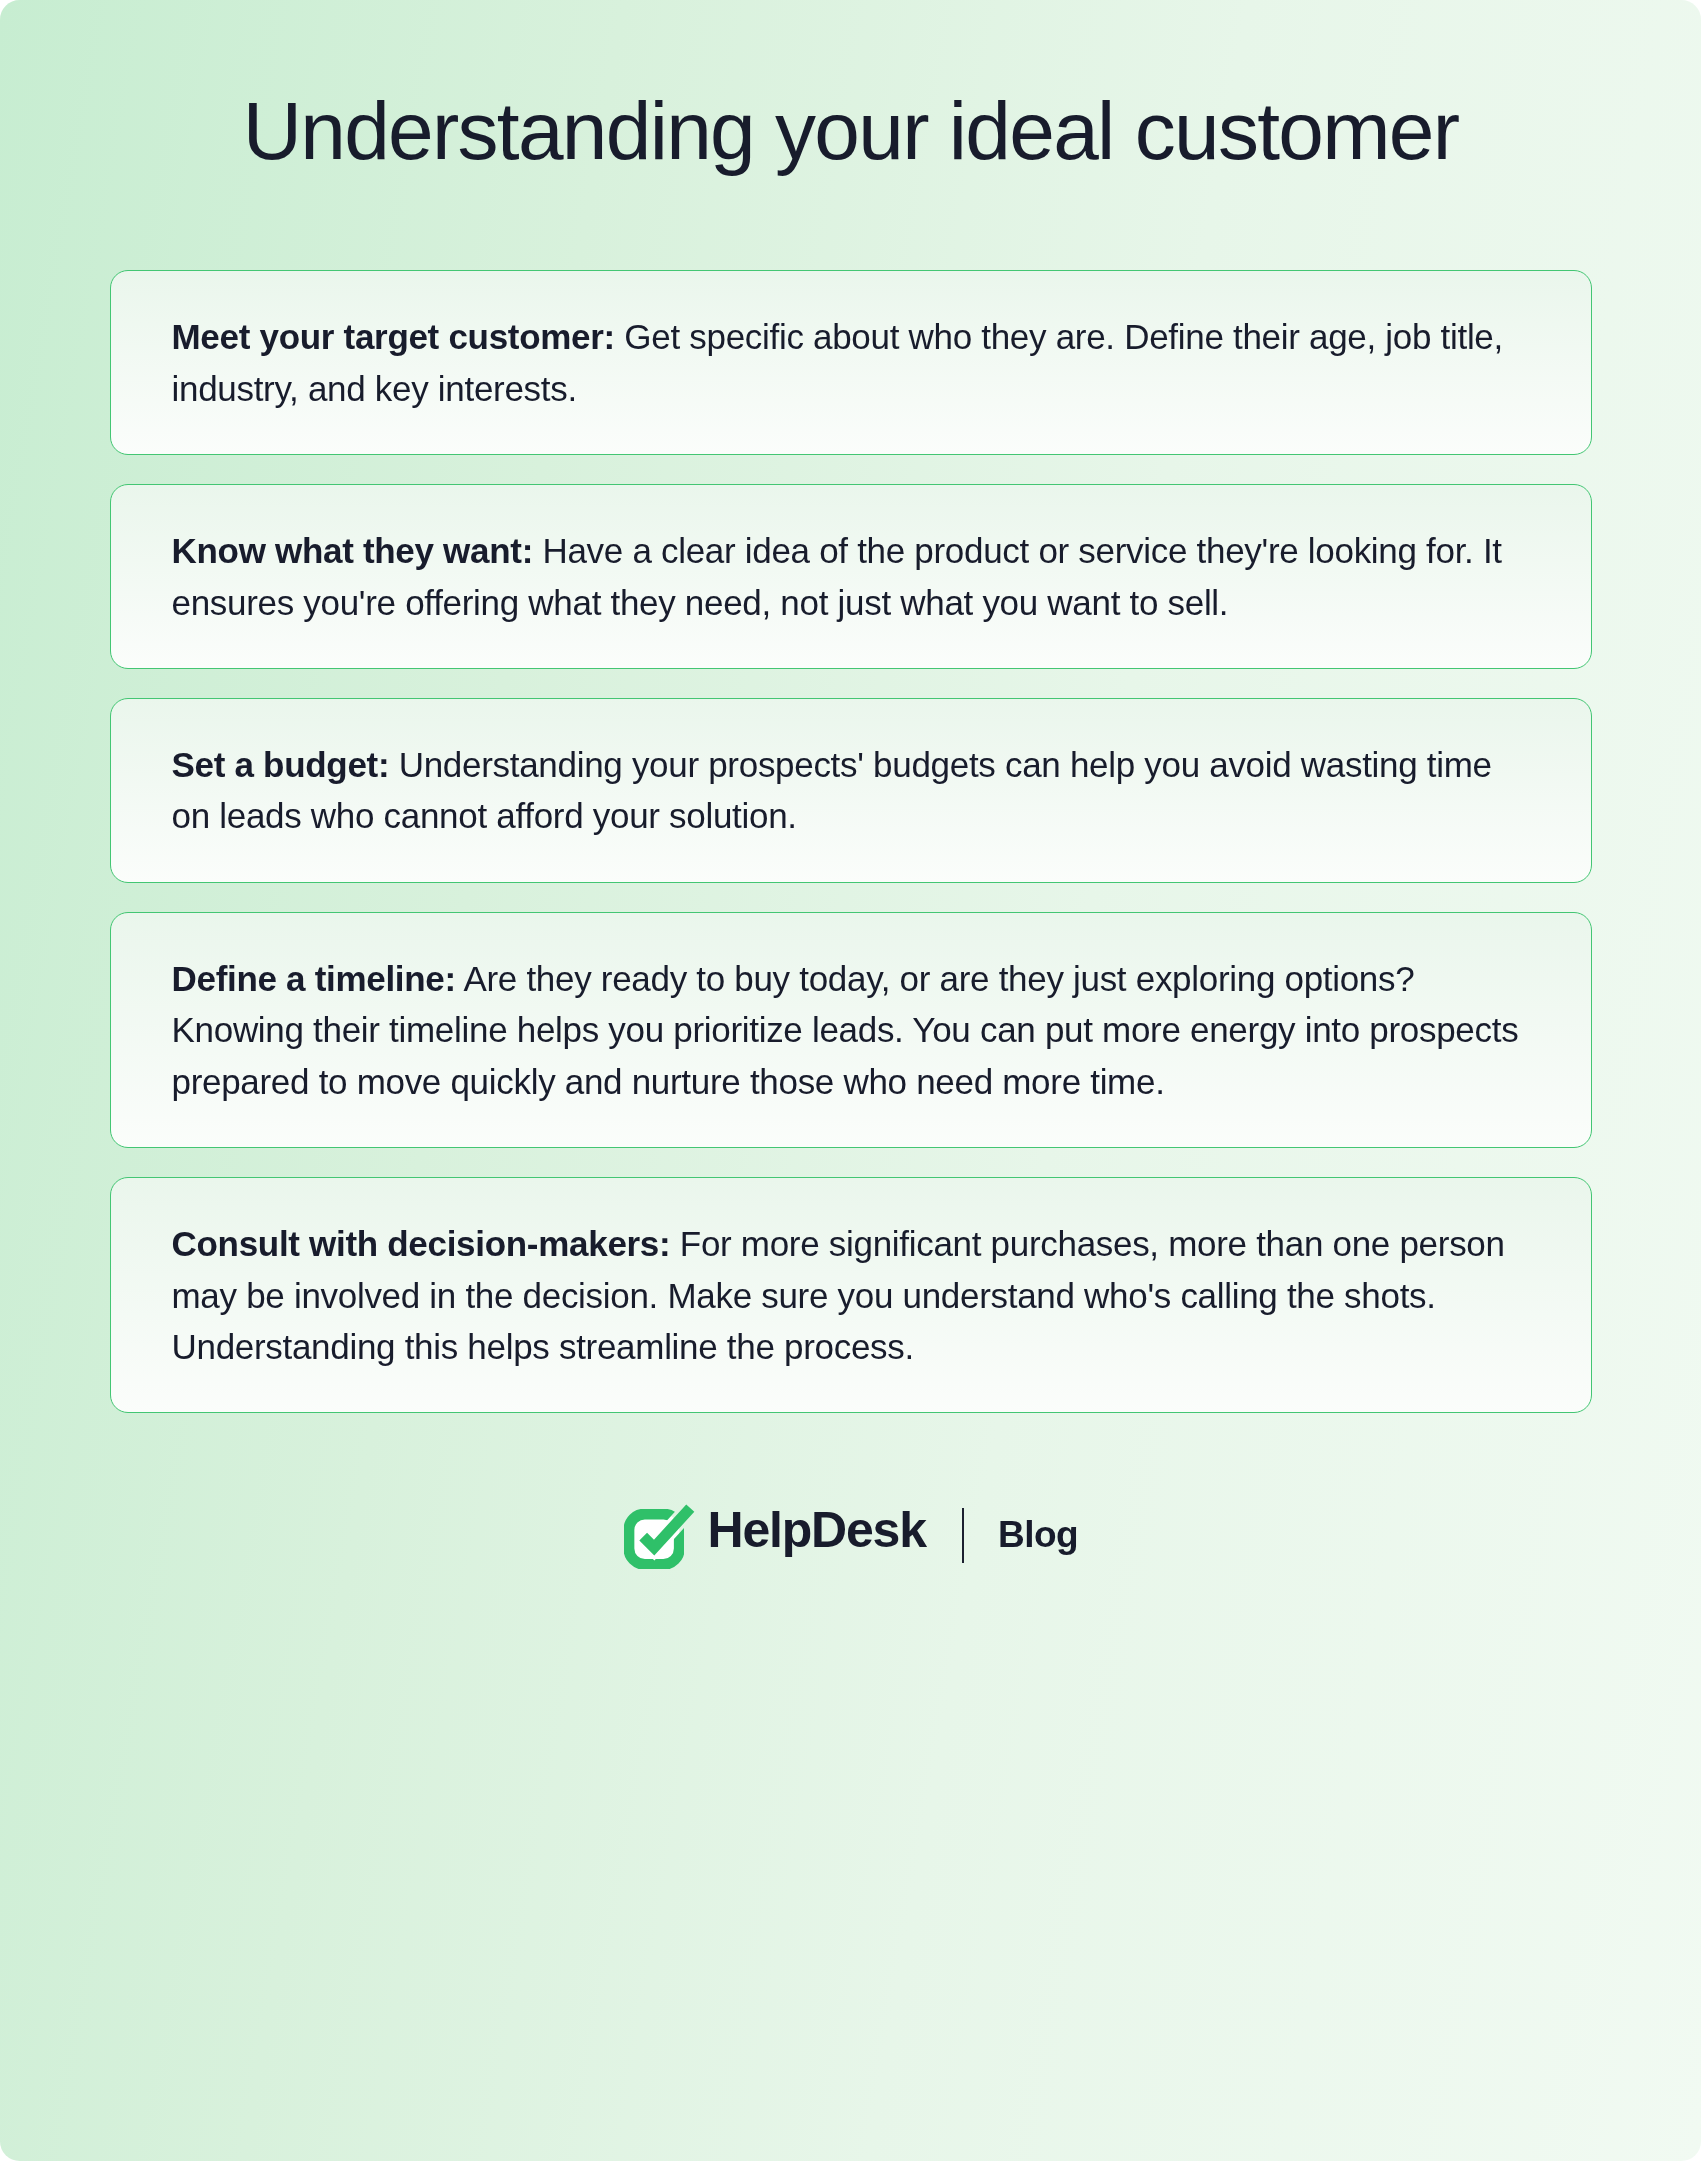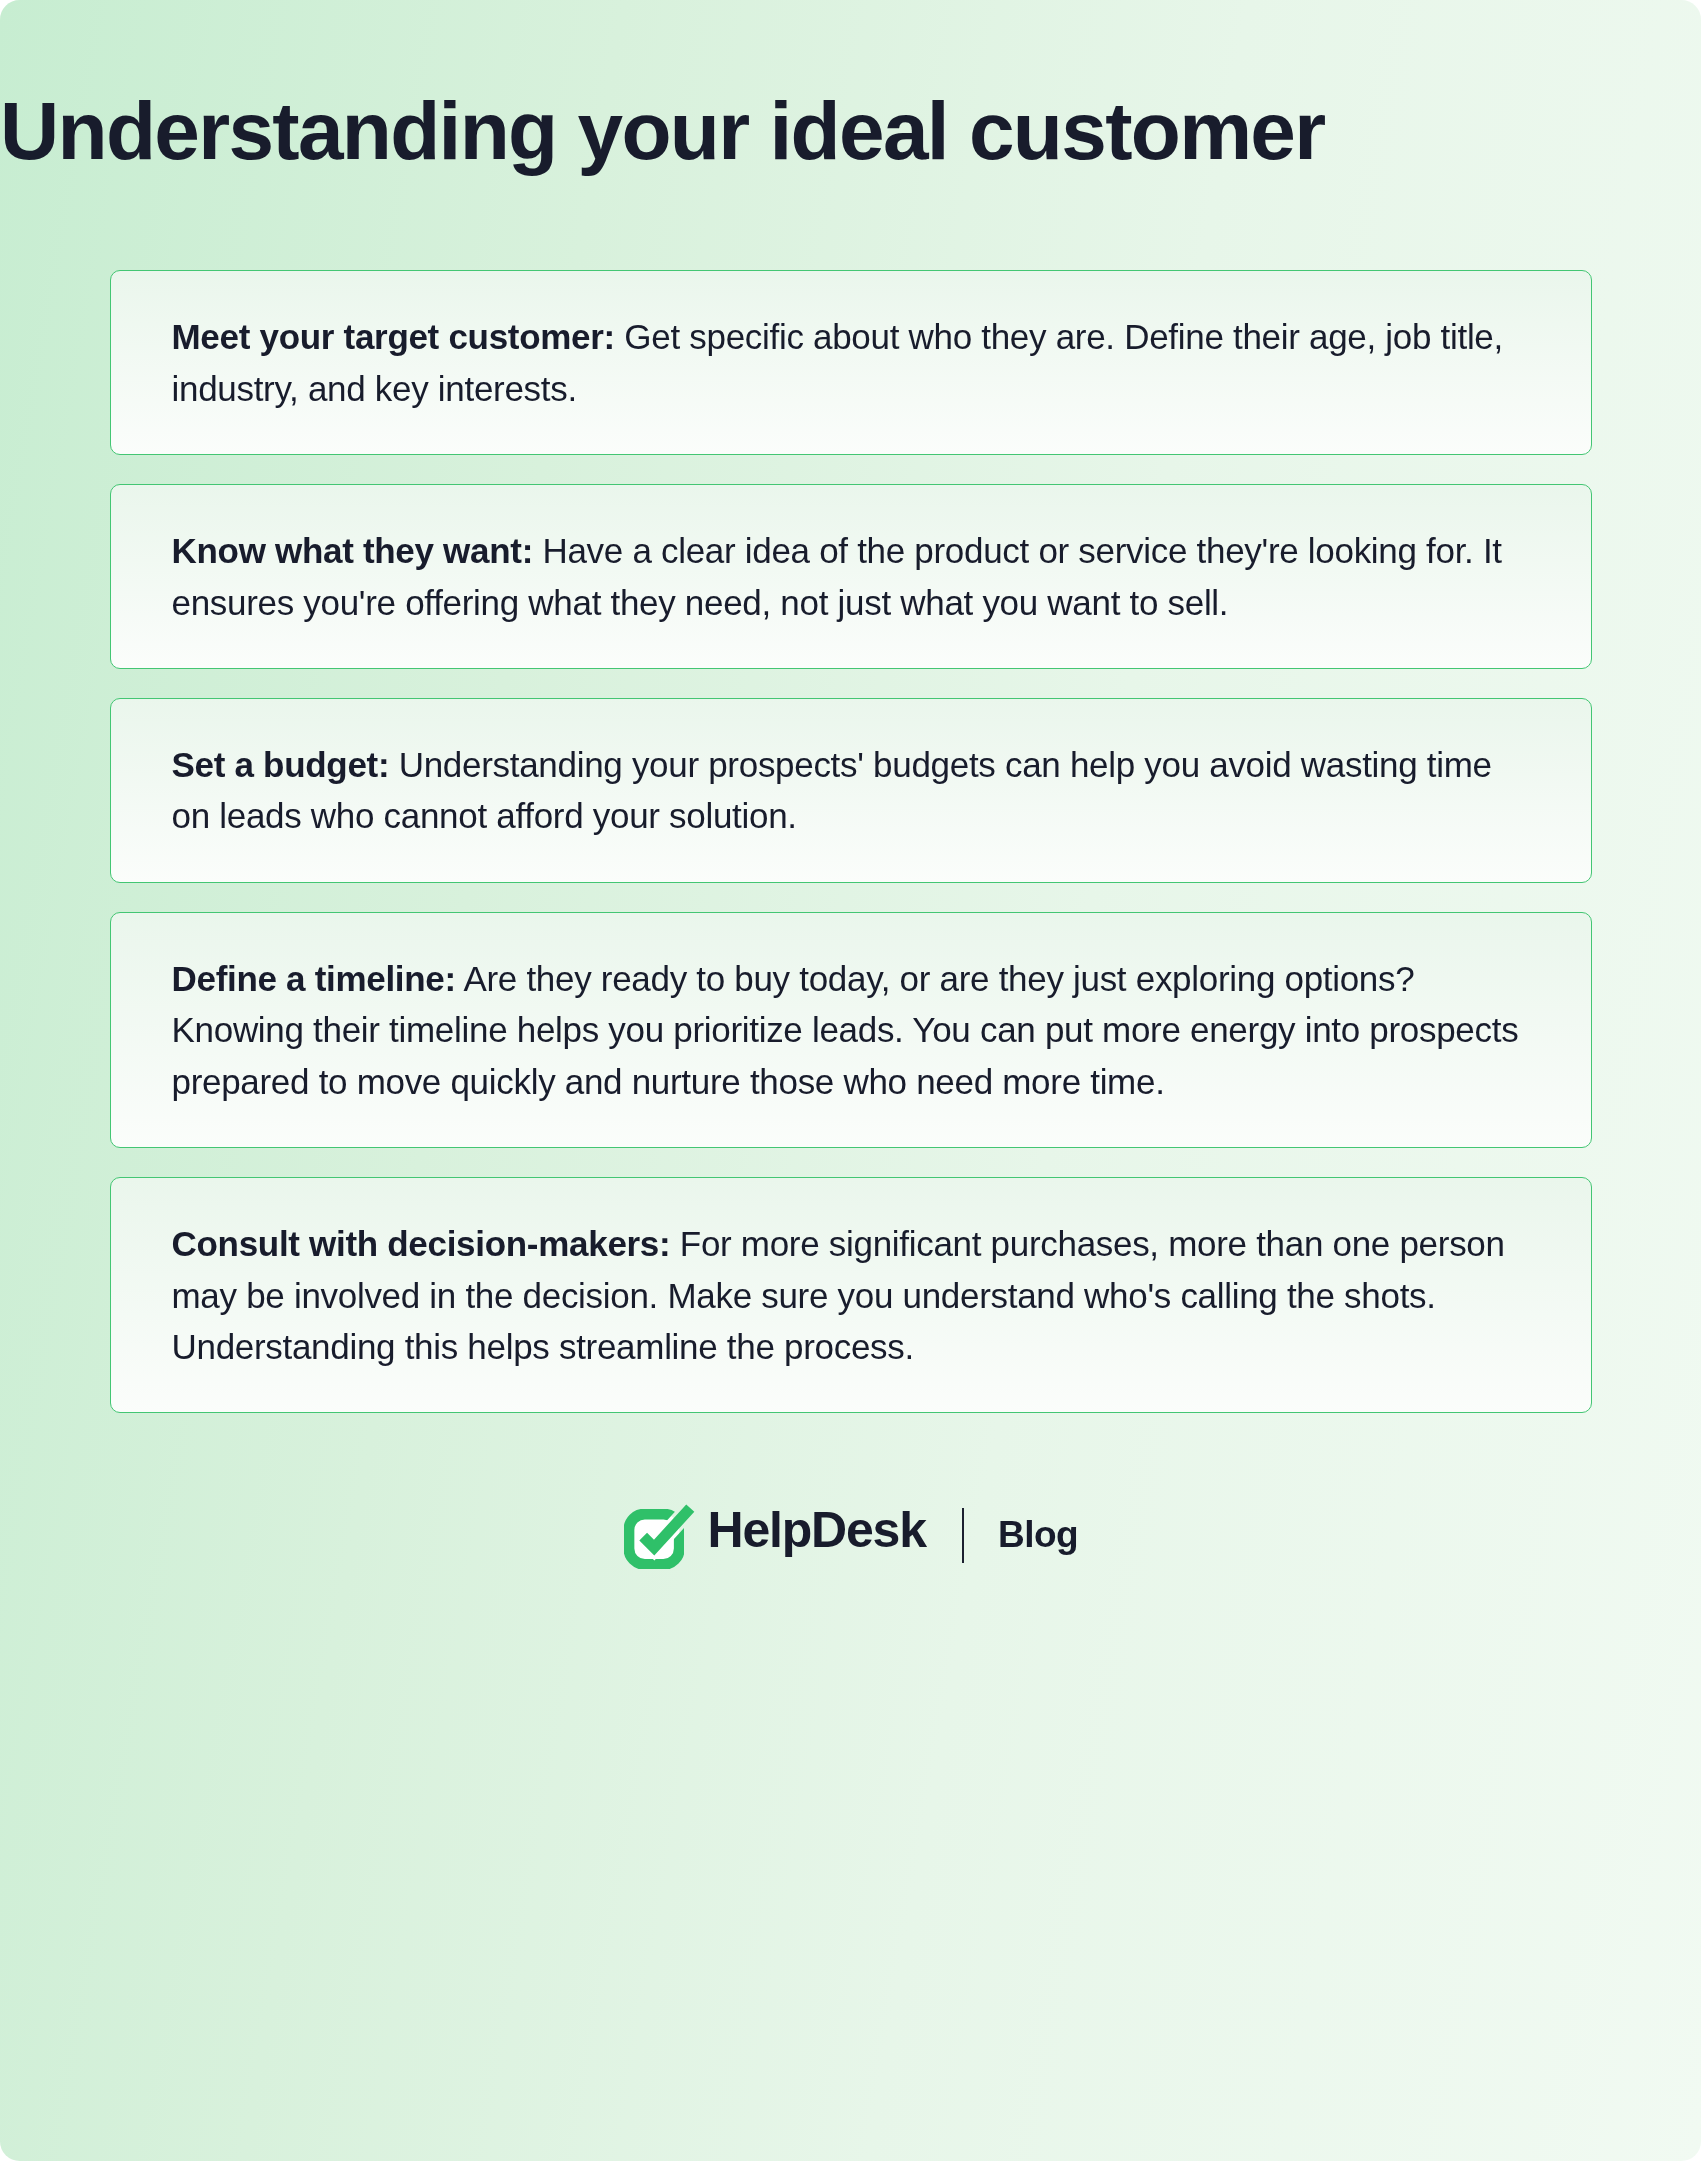--- a/index.html
+++ b/index.html
@@ -11,38 +11,38 @@
     overflow:hidden;
   }
   .canvas{
     position:absolute;inset:0;
     border-radius:19.6px;
     background:linear-gradient(100deg,#c7edd1 0%,#d8f1dc 30%,#e7f6e9 60%,#f1faf2 100%);
   }
   .title{
     position:relative;
     margin:86px 0 0 0;
-    text-align:left;
+    text-align:center;
     font-size:82px;
-    font-weight:700;
+    font-weight:400;
     letter-spacing:-1.7px;
     color:#181c2c;
     line-height:1.1;
   }
   .cards{
     position:relative;
     width:1482px;
     margin:94px auto 0 auto;
     box-sizing:border-box;
   }
   .card{
     box-sizing:border-box;
     width:100%;
     border:1.7px solid #43c673;
-    border-radius:10px;
+    border-radius:18px;
     background:linear-gradient(180deg,#eaf6ec 0%,#fbfdfb 100%);
     padding:40px 61px;
     margin-bottom:29px;
     font-size:35px;
     line-height:1.47;
     letter-spacing:-0.3px;
     color:#181c2c;
   }
   .card p{margin:0;}
   .card b{font-weight:700;}

